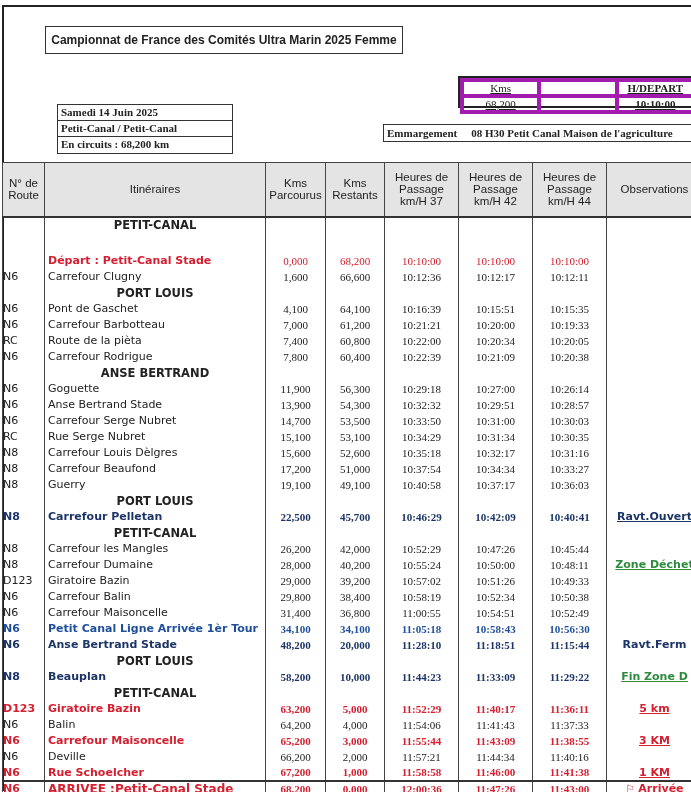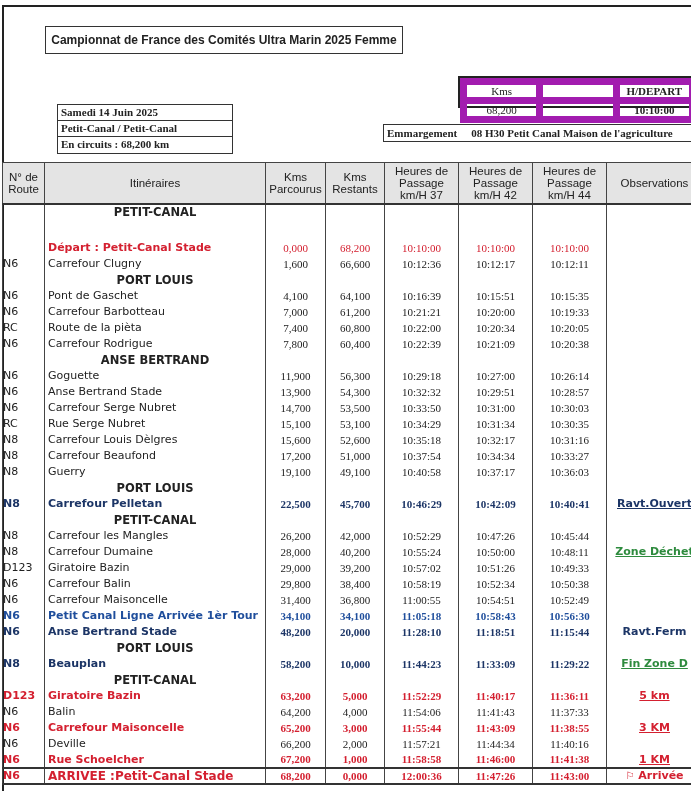--- a/index.html
+++ b/index.html
@@ -14,32 +14,32 @@
                font-family: "Liberation Sans", sans-serif; font-size: 12px; font-weight: bold; color: #222; }
 
   .info-box { position: absolute; left: 45px; top: 104px; width: 176px; border: 1.3px solid #333;
               font-family: "Liberation Serif", serif; font-weight: bold; font-size: 11px; color: #222; margin-left: 12px; }
   .info-box div { height: 16px; line-height: 15px; padding-left: 3px; border-bottom: 1.3px solid #333; }
   .info-box div:last-child { border-bottom: none; }
 
   .kms-box { position: absolute; left: 458px; top: 76px; width: 240px; height: 32px;
              border: 2px solid #222; font-family: "Liberation Serif", serif; font-size: 11px; color: #222; }
   .kms-box table { border-collapse: collapse; width: 100%; height: 100%; }
-  .kms-box td { border: 7px solid #a21caf; text-align: center; width: 33%; }
+  .kms-box td { border: 4px solid #a21caf; text-align: center; width: 33%; text-decoration: underline; }
   .kms-box td.b { font-weight: bold; }
 
   .emm-box { position: absolute; left: 383px; top: 124px; width: 320px; height: 18px;
              border: 1.3px solid #333; font-family: "Liberation Serif", serif; font-weight: bold;
              font-size: 11px; line-height: 16px; padding-left: 3px; white-space: nowrap; color: #222; }
   .emm-box span.gap { display: inline-block; width: 14px; }
 
   table.main { position: absolute; left: 2px; top: 162px; border-collapse: collapse; table-layout: fixed; width: 700px; }
   table.main th { background: #e4e4e4; font-family: "Liberation Sans", sans-serif; font-weight: normal;
                   font-size: 11.5px; line-height: 12px; color: #222; border: 1px solid #444; border-bottom: 2px solid #333;
-                  height: 41px; vertical-align: middle; text-align: center; }
+                  height: 54px; vertical-align: middle; text-align: center; }
   table.main td { font-size: 11px; height: 16px; padding: 0; vertical-align: middle;
                   border-left: 1.3px solid #444; border-right: 1.3px solid #444; white-space: nowrap; }
   td.route { text-align: left; font-family: "DejaVu Sans", sans-serif; font-size: 11px; }
   td.itin { padding-left: 3px !important; font-family: "DejaVu Sans", sans-serif; font-size: 11px; }
   td.num { text-align: center; font-family: "Liberation Serif", serif; font-size: 11.5px; }
   td.obs { text-align: center; font-family: "DejaVu Sans", sans-serif; font-size: 11.5px; font-weight: bold; }
   tr.section td.itin { text-align: center; font-weight: bold; padding-left: 0 !important; font-size: 11.5px; margin-left: 20px; }
   tr.blank td { height: 20px; }
   tr.red td { color: #d42030; }
   tr.red td.route, tr.red td.itin, tr.red td.num { font-weight: bold; }

